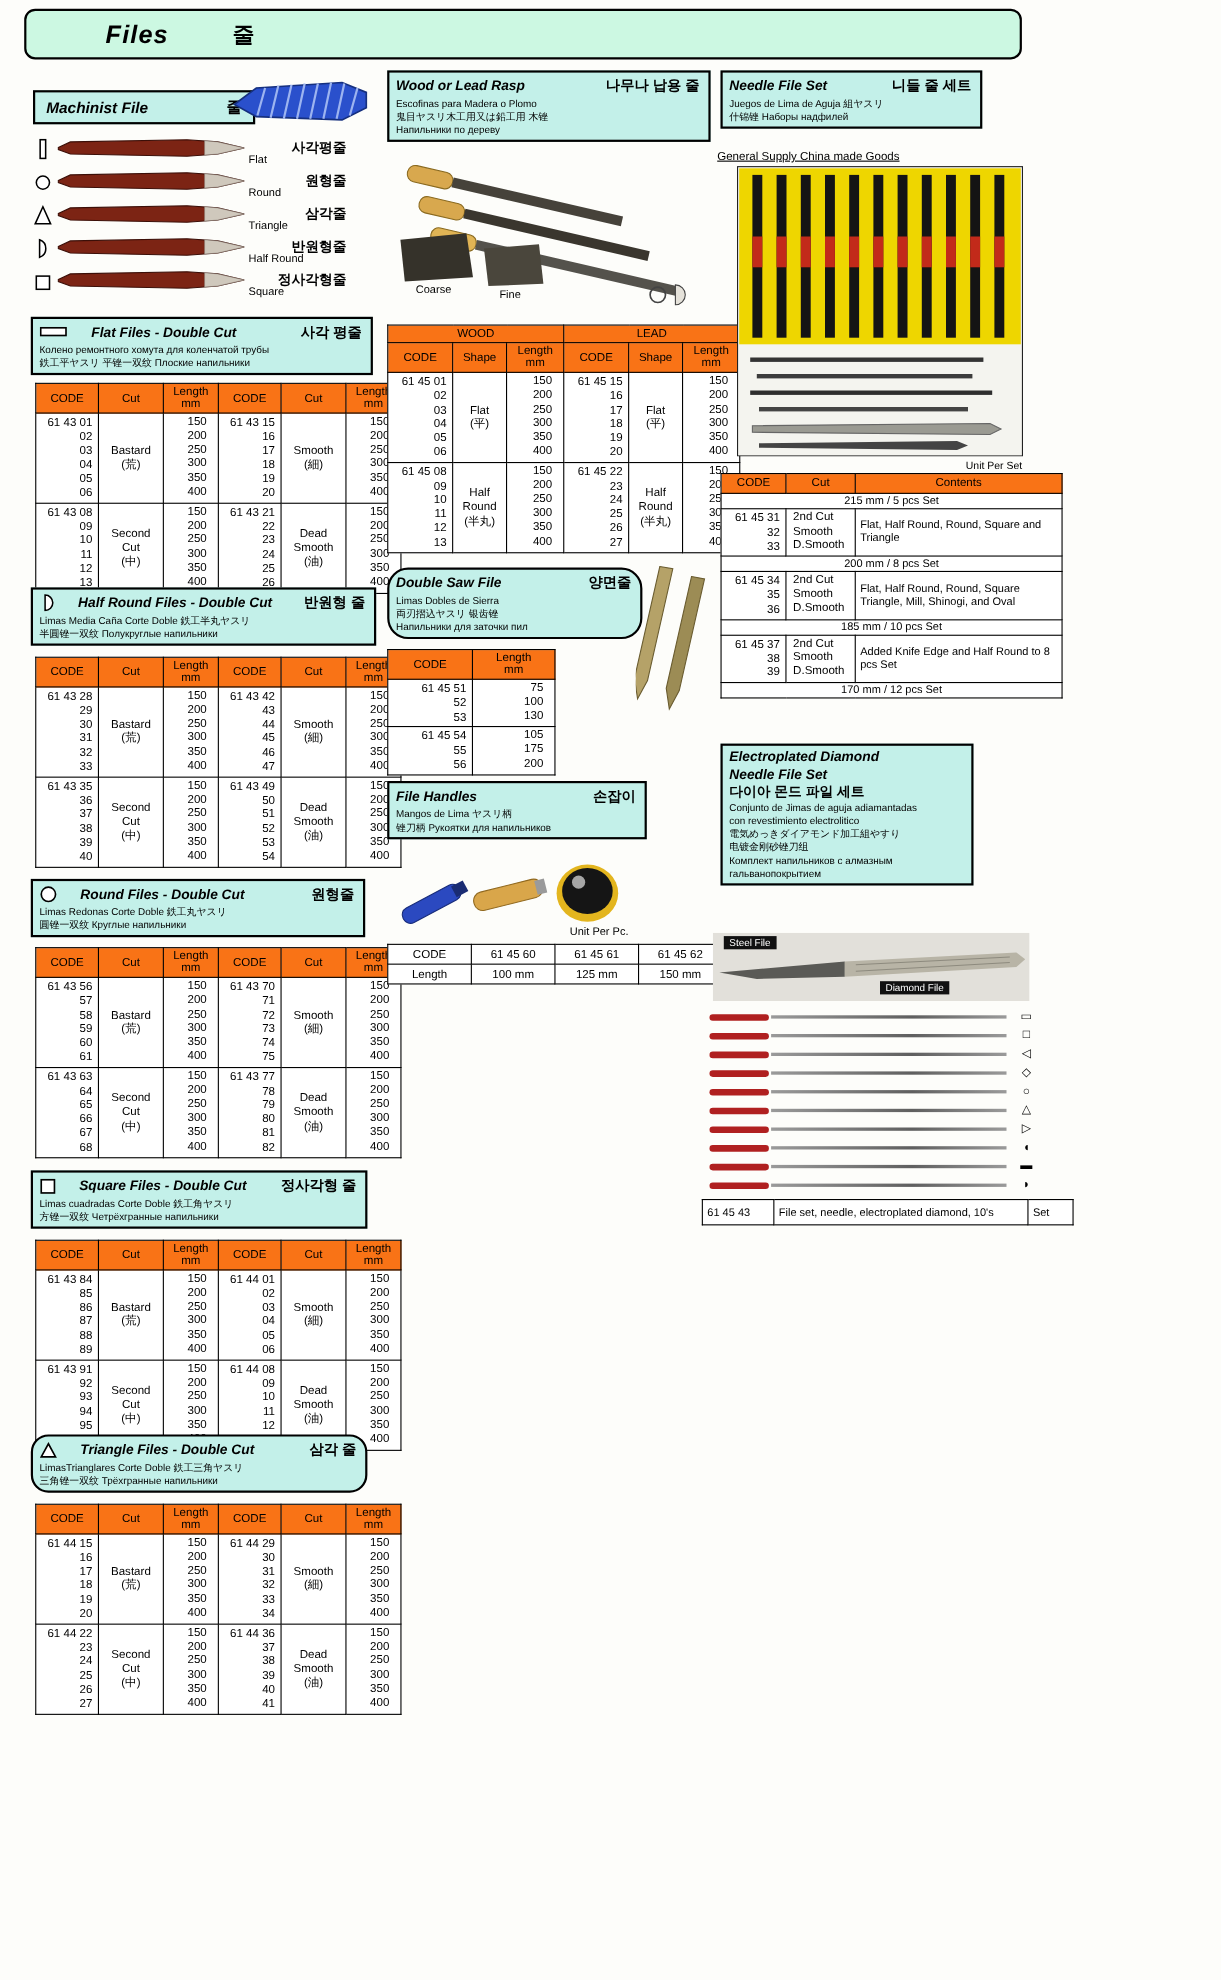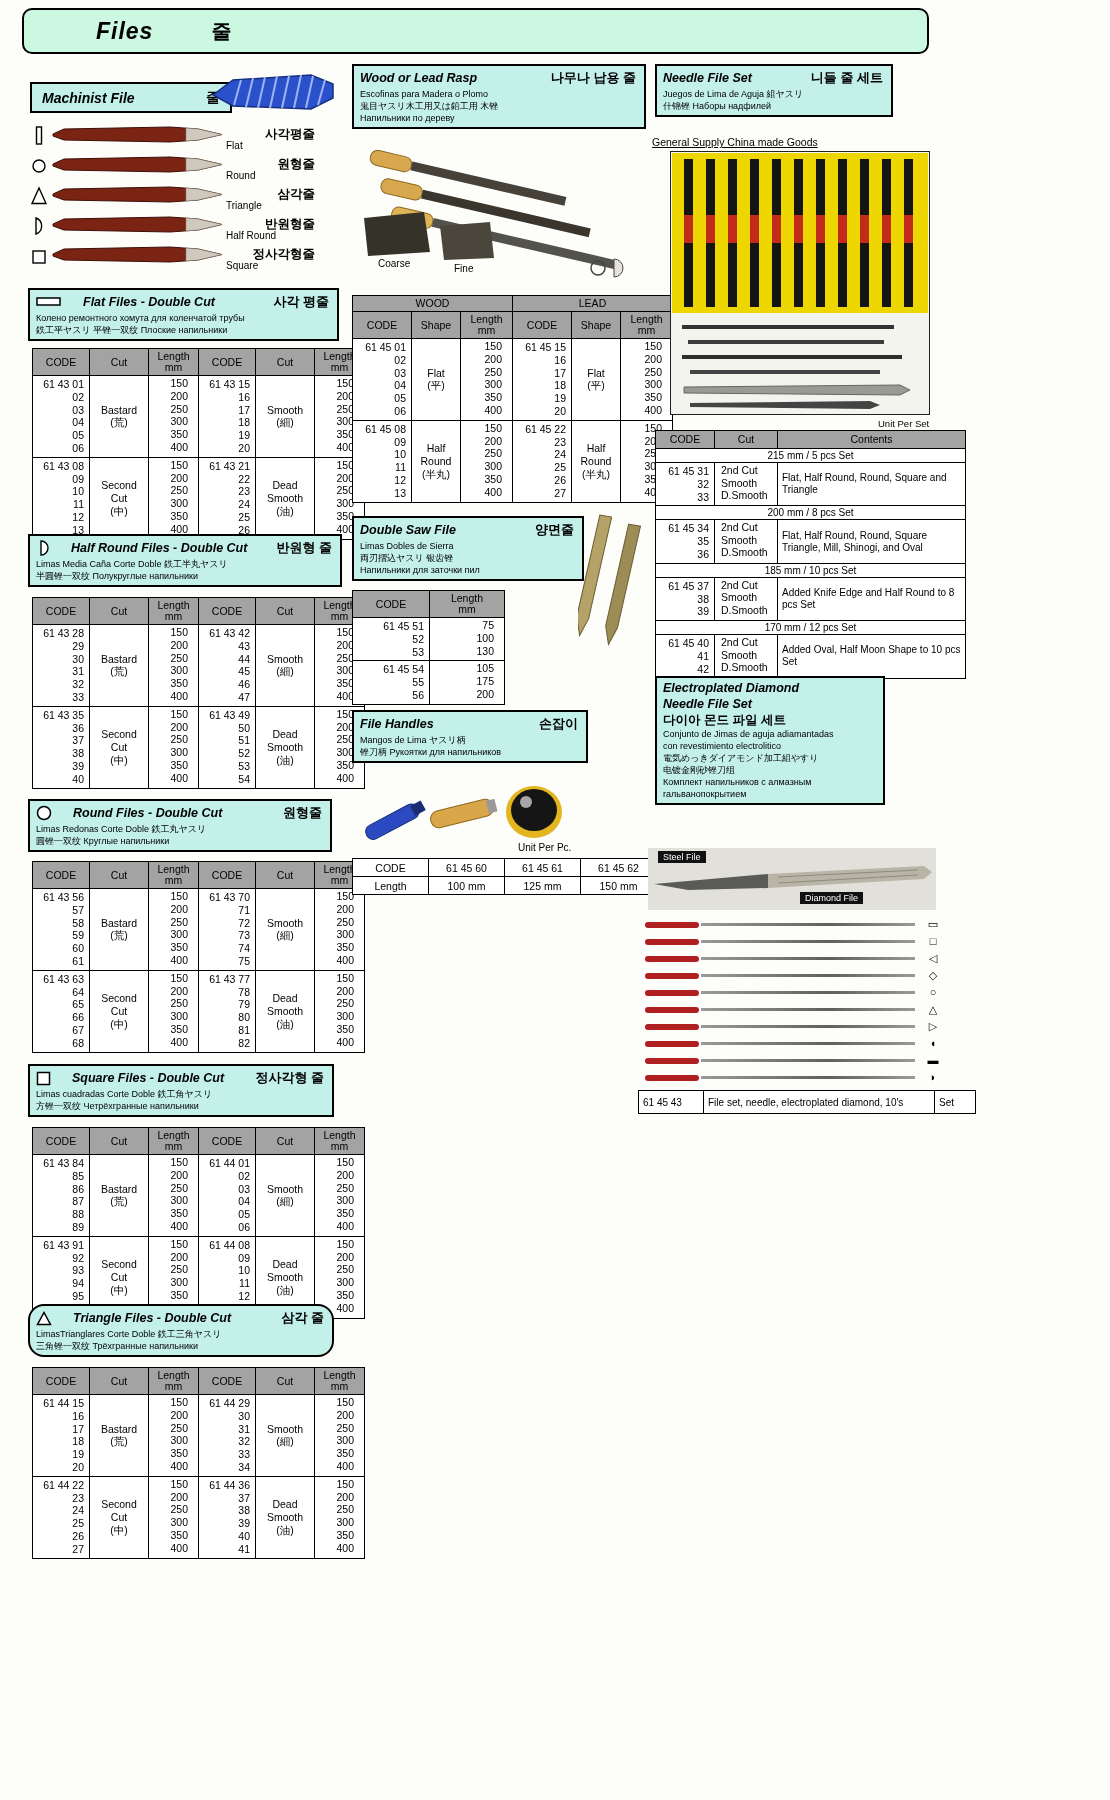--- a/index.html
+++ b/index.html
@@ -24,21 +24,21 @@
 #m-types{position:absolute;left:2px;top:52px;width:313px;}
 .m-row{position:relative;height:30px;}
 .m-icon{position:absolute;left:0;top:3px;}
 .m-blade{position:absolute;left:22px;top:2px;}
 .m-en{position:absolute;left:196px;top:18px;font-size:10px;}
 .m-ko{position:absolute;right:28px;top:4px;font-weight:bold;font-size:12.5px;}
 
 .twrap{position:absolute;}
 .tbl{border-collapse:collapse;background:#fff;}
 .tbl td,.tbl th{border:1px solid #000;font-size:10.5px;vertical-align:top;padding:1px 2px;}
-.tbl th{font-weight:normal;text-align:center;vertical-align:middle;line-height:11px;height:24px;background:#a3a3a3;}
+.tbl th{font-weight:normal;text-align:center;vertical-align:middle;line-height:11px;height:24px;background:#f97316;}
 .tbl th.grp{height:13px;}
 .tbl td div{line-height:12.8px;}
 td.codes{padding:2px 2px;}
 td.codes div{text-align:right;padding-right:3px;white-space:pre;}
 td.lens div{text-align:right;padding-right:8px;}
 td.cut{text-align:center;vertical-align:middle;}
 .w-code{width:52px;}.w-cut{width:54px;}.w-len{width:45px;}
 .wtbl .w-code{width:54px;}.wtbl .w-cut{width:44px;}.wtbl .w-len{width:47px;}
 .stbl .w2-code{width:72px;}.stbl .w2-len{width:70px;}
 .htbl td{width:71px;text-align:center;height:15px;vertical-align:middle;}
@@ -63,21 +63,21 @@
 .d-blade{flex:1;height:3px;background:linear-gradient(90deg,#9a9a9a,#5f5f5f 60%,#9a9a9a);margin:0 8px 0 2px;}
 .d-shape{width:20px;text-align:center;font-size:11px;line-height:17px;flex:0 0 auto;}
 
 #s-flat{left:28px;top:288px;width:307px;}   #t-flat{left:32px;top:348px;}
 #s-half{left:28px;top:534px;width:310px;}   #t-half{left:32px;top:597px;}
 #s-round{left:28px;top:799px;width:300px;}  #t-round{left:32px;top:861px;}
 #s-square{left:28px;top:1064px;width:302px;}#t-square{left:32px;top:1127px;}
 #s-tri{left:28px;top:1304px;width:302px;border-radius:16px;}   #t-tri{left:32px;top:1367px;}
 #s-rasp{left:352px;top:64px;width:290px;}   #t-rasp{left:352px;top:295px;}
 #img-rasp{left:352px;top:140px;width:290px;height:152px;}
-#s-saw{left:352px;top:516px;width:228px;}   #t-saw{left:352px;top:590px;}
+#s-saw{left:352px;top:516px;width:228px;border-radius:19px;}   #t-saw{left:352px;top:590px;}
 #img-saw{left:578px;top:514px;width:66px;height:140px;}
 #s-handles{left:352px;top:710px;width:232px;} #t-handles{left:352px;top:858px;}
 #img-handles{left:356px;top:768px;width:212px;height:82px;}
 #s-needle{left:655px;top:64px;width:234px;} #t-needle{left:655px;top:430px;}
 #img-needle{left:670px;top:151px;width:260px;height:264px;}
 #s-diamond{left:655px;top:676px;width:226px;} #t-diamond{left:638px;top:1090px;}
 </style>
 </head>
 <body>
 
@@ -1064,33 +1064,20 @@
           <td class="cut-l">
             <div>2nd Cut</div>
             <div>Smooth</div>
             <div>D.Smooth</div>
           </td>
           <td class="cont">Added Knife Edge and Half Round to 8 pcs Set</td>
         </tr>
         <tr>
           <td colspan="3" class="nspan">170 mm / 12 pcs Set</td>
         </tr>
-        <tr>
-          <td class="codes">
-            <div>61 45 40</div>
-            <div>41</div>
-            <div>42</div>
-          </td>
-          <td class="cut-l">
-            <div>2nd Cut</div>
-            <div>Smooth</div>
-            <div>D.Smooth</div>
-          </td>
-          <td class="cont">Added Oval, Half Moon Shape to 10 pcs Set</td>
-        </tr>
       </tbody>
     </table>
   </div>
 
 <div class="secbox" id="s-diamond">
   <div class="dtitle">Electroplated Diamond</div>
   <div class="dtitle">Needle File Set</div>
   <div class="dtitle ko2">다이아 몬드 파일 세트</div>
   <div class="secsub">Conjunto de Jimas de aguja adiamantadas</div>
   <div class="secsub">con revestimiento electrolitico</div>

